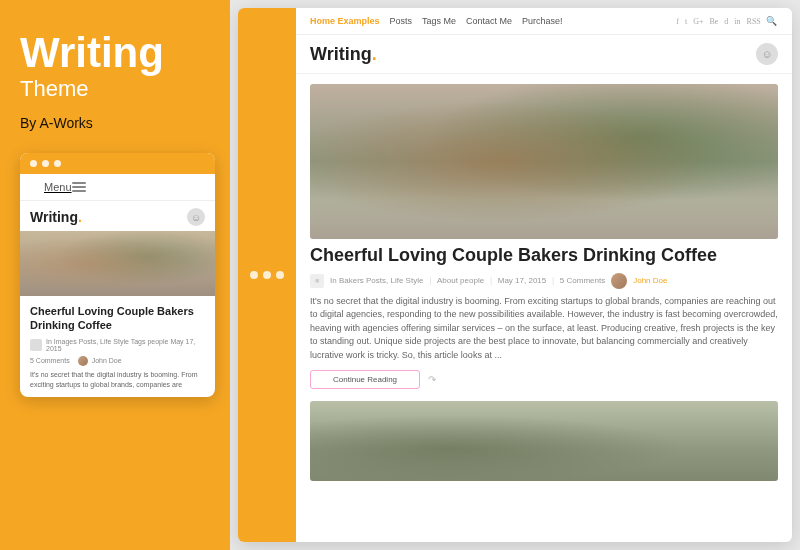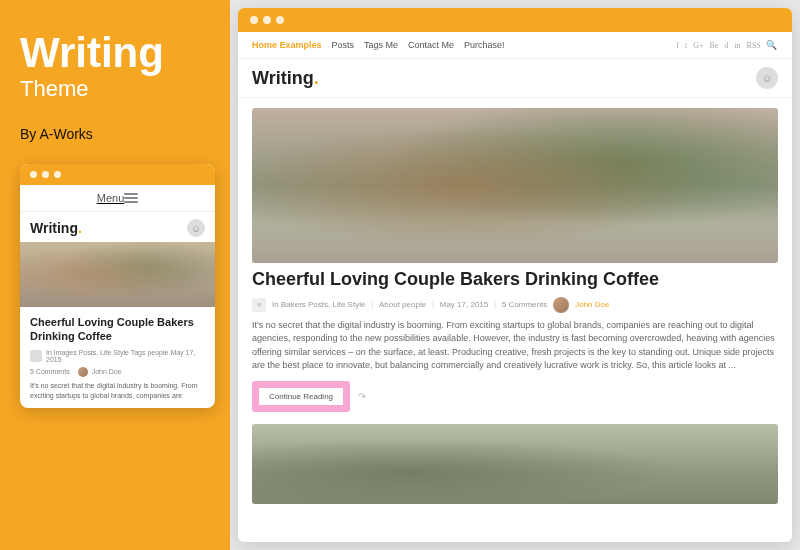--- a/index.html
+++ b/index.html
@@ -27,21 +27,21 @@
       font-weight: 900;
       color: #fff;
       line-height: 1.1;
       font-family: Arial, sans-serif;
     }
     .left-subtitle {
       font-size: 22px;
       color: #fff;
       font-weight: 400;
       font-family: Arial, sans-serif;
-      margin-bottom: 18px;
+      margin-bottom: 7px;
     }
     .left-by {
       font-size: 14px;
       color: #000000;
       font-family: Arial, sans-serif;
       opacity: 0.9;
       margin-top: 6px;
     }
 
     
@@ -62,22 +62,22 @@
     }
     .mobile-dot {
       width: 7px; height: 7px;
       border-radius: 50%;
       background: #fff;
       opacity: 0.85;
     }
     .mobile-nav {
       display: flex;
       align-items: center;
-      justify-content: center;
-      padding: 7px 12px;
+      justify-content: flex-start;
+      padding: 7px 24px;
       border-bottom: 1px solid #eee;
       text-decoration: underline;
     }
     .mobile-menu-label {
       font-size: 11px;
       color: #555;
       font-family: Arial, sans-serif;
     }
     .hamburger-icon {
       display: flex;
@@ -173,21 +173,21 @@
       flex-direction: column;
       padding: 8px;
     }
     .browser-window {
       background: #fff;
       border-radius: 6px;
       overflow: hidden;
       box-shadow: 0 4px 20px rgba(0,0,0,0.15);
       flex: 1;
       display: flex;
-      flex-direction: column;
+      flex-direction: row;
     }
     .browser-chrome {
       background: #F5A623;
       padding: 8px 12px;
       display: flex;
       align-items: center;
       gap: 5px;
     }
     .browser-dot {
       width: 8px; height: 8px;
@@ -355,23 +355,23 @@
       line-height: 1.5;
     }
     .article-actions {
       display: flex;
       align-items: center;
       gap: 8px;
       margin-top: 2px;
     }
     .continue-btn {
       background: #fff;
-      border: 7px solid #f9a8d4;
+      border: 1px solid #f9a8d4;
       border-radius: 3px;
-      padding: 4px 10px;
+      padding: 4px 22px;
       font-size: 8px;
       color: #555;
       font-family: Arial, sans-serif;
       cursor: pointer;
     }
     .share-icon {
       font-size: 10px;
       color: #bbb;
     }
 

